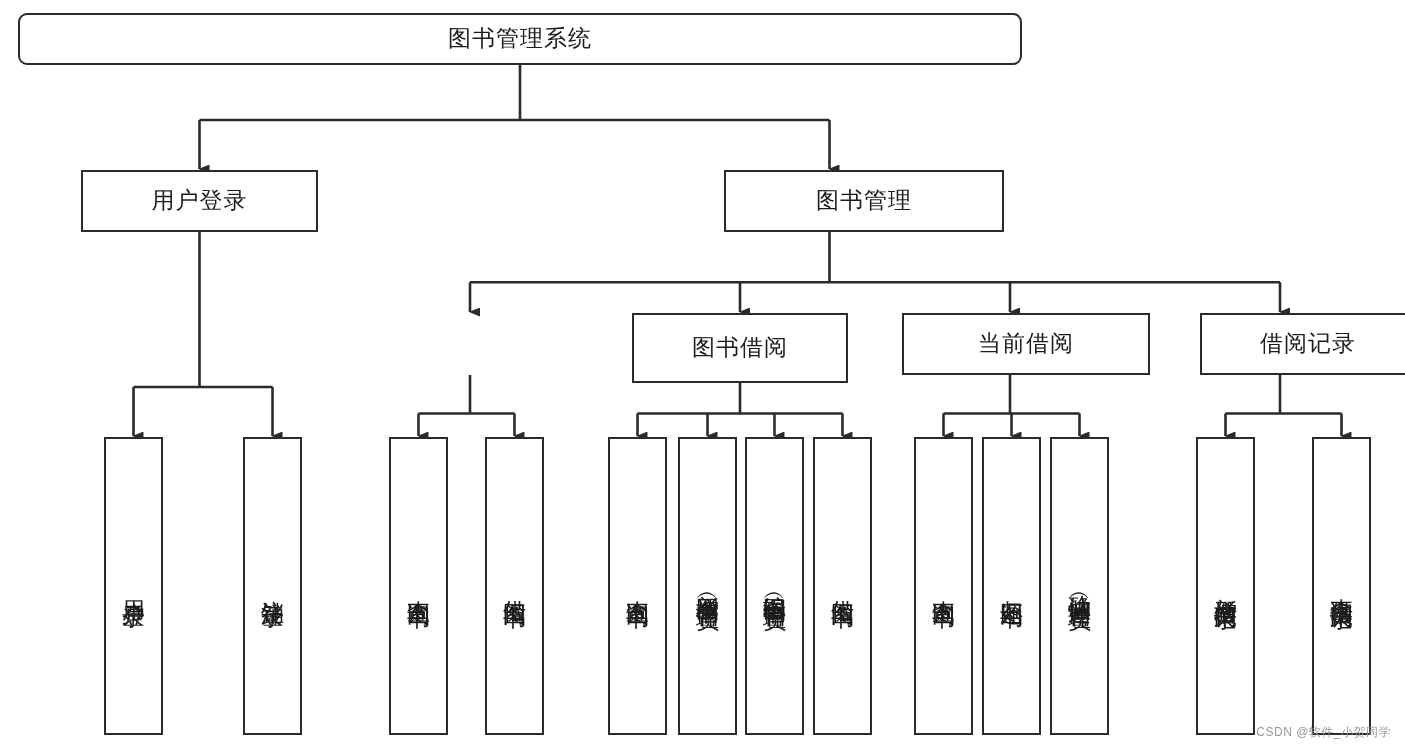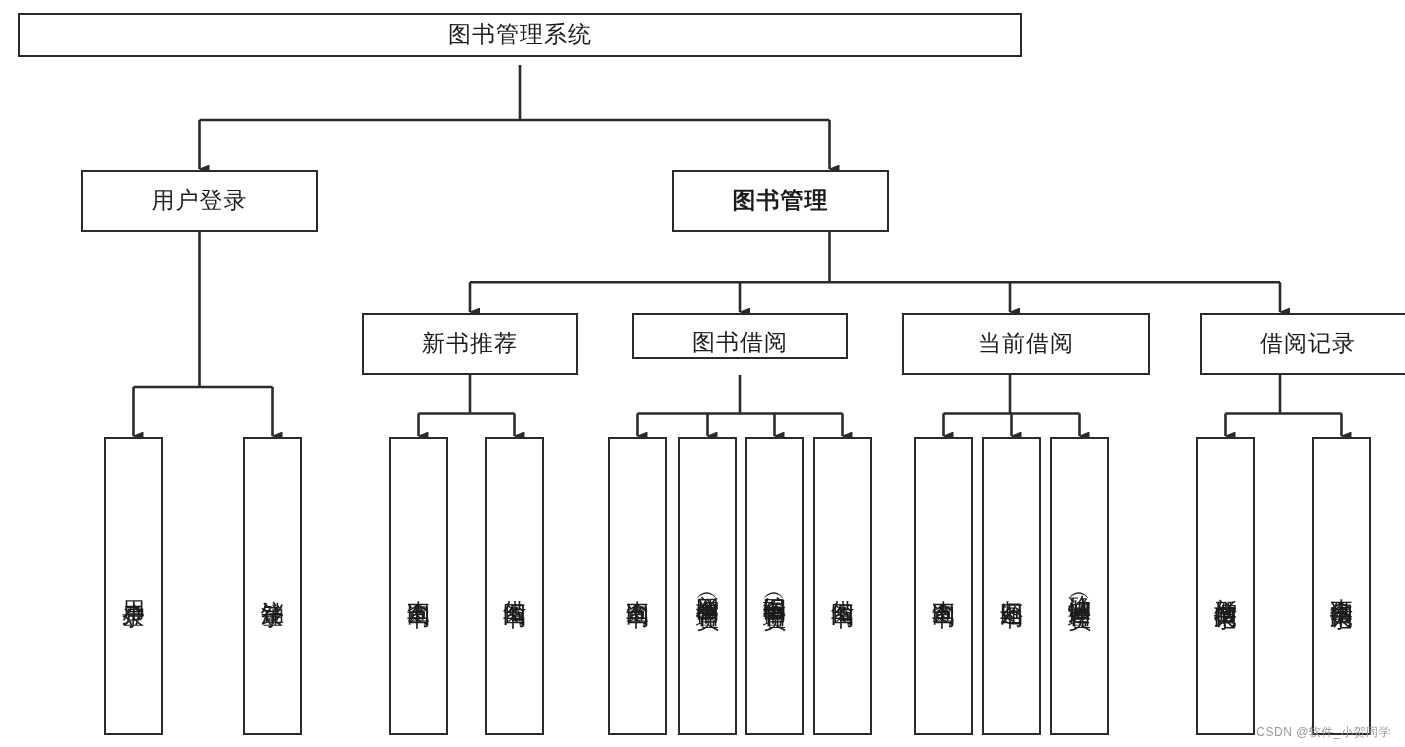--- a/index.html
+++ b/index.html
@@ -101,35 +101,32 @@
         <path d="M 1010 375 L 1010 413.44 M 943.5 413.44 L 1079.5 413.44"></path>
         <path d="M 943.5 413.44 L 943.5 436" marker-end="url(#arrowhead)"></path>
         <path d="M 1011.5 413.44 L 1011.5 436" marker-end="url(#arrowhead)"></path>
         <path d="M 1079.5 413.44 L 1079.5 436" marker-end="url(#arrowhead)"></path>
         <path d="M 1280 375 L 1280 413.44 M 1225.5 413.44 L 1341.5 413.44"></path>
         <path d="M 1225.5 413.44 L 1225.5 436" marker-end="url(#arrowhead)"></path>
         <path d="M 1341.5 413.44 L 1341.5 436" marker-end="url(#arrowhead)"></path>
       </g>
   </svg>
 
-  <div class="node horizontal" style="left: 18px; top: 13px; width: 1004px; height: 44px;">
+  <div class="node horizontal" style="left: 18px; top: 13px; width: 1004px; height: 52px; border-radius: 9px;">
       <span>图书管理系统</span>
     </div>
 
   <div class="node horizontal" style="left: 81px; top: 170px; width: 237px; height: 62px;">
       <span>用户登录</span>
     </div>
-  <div class="node horizontal" style="left: 672px; top: 170px; width: 217px; height: 62px; font-weight: bold;">
+  <div class="node horizontal" style="left: 724px; top: 170px; width: 280px; height: 62px;">
       <span>图书管理</span>
     </div>
 
-  <div class="node horizontal" style="left: 362px; top: 313px; width: 216px; height: 62px;">
-      <span>新书推荐</span>
-    </div>
-  <div class="node horizontal" style="left: 632px; top: 313px; width: 216px; height: 46px; align-items: flex-end;">
+  <div class="node horizontal" style="left: 632px; top: 313px; width: 216px; height: 70px;">
       <span>图书借阅</span>
     </div>
   <div class="node horizontal" style="left: 902px; top: 313px; width: 248px; height: 62px;">
       <span>当前借阅</span>
     </div>
   <div class="node horizontal" style="left: 1200px; top: 313px; width: 216px; height: 62px;">
       <span>借阅记录</span>
     </div>
 
   <div class="node vertical" style="left: 104px; top: 437px; width: 59px; height: 298px;">

